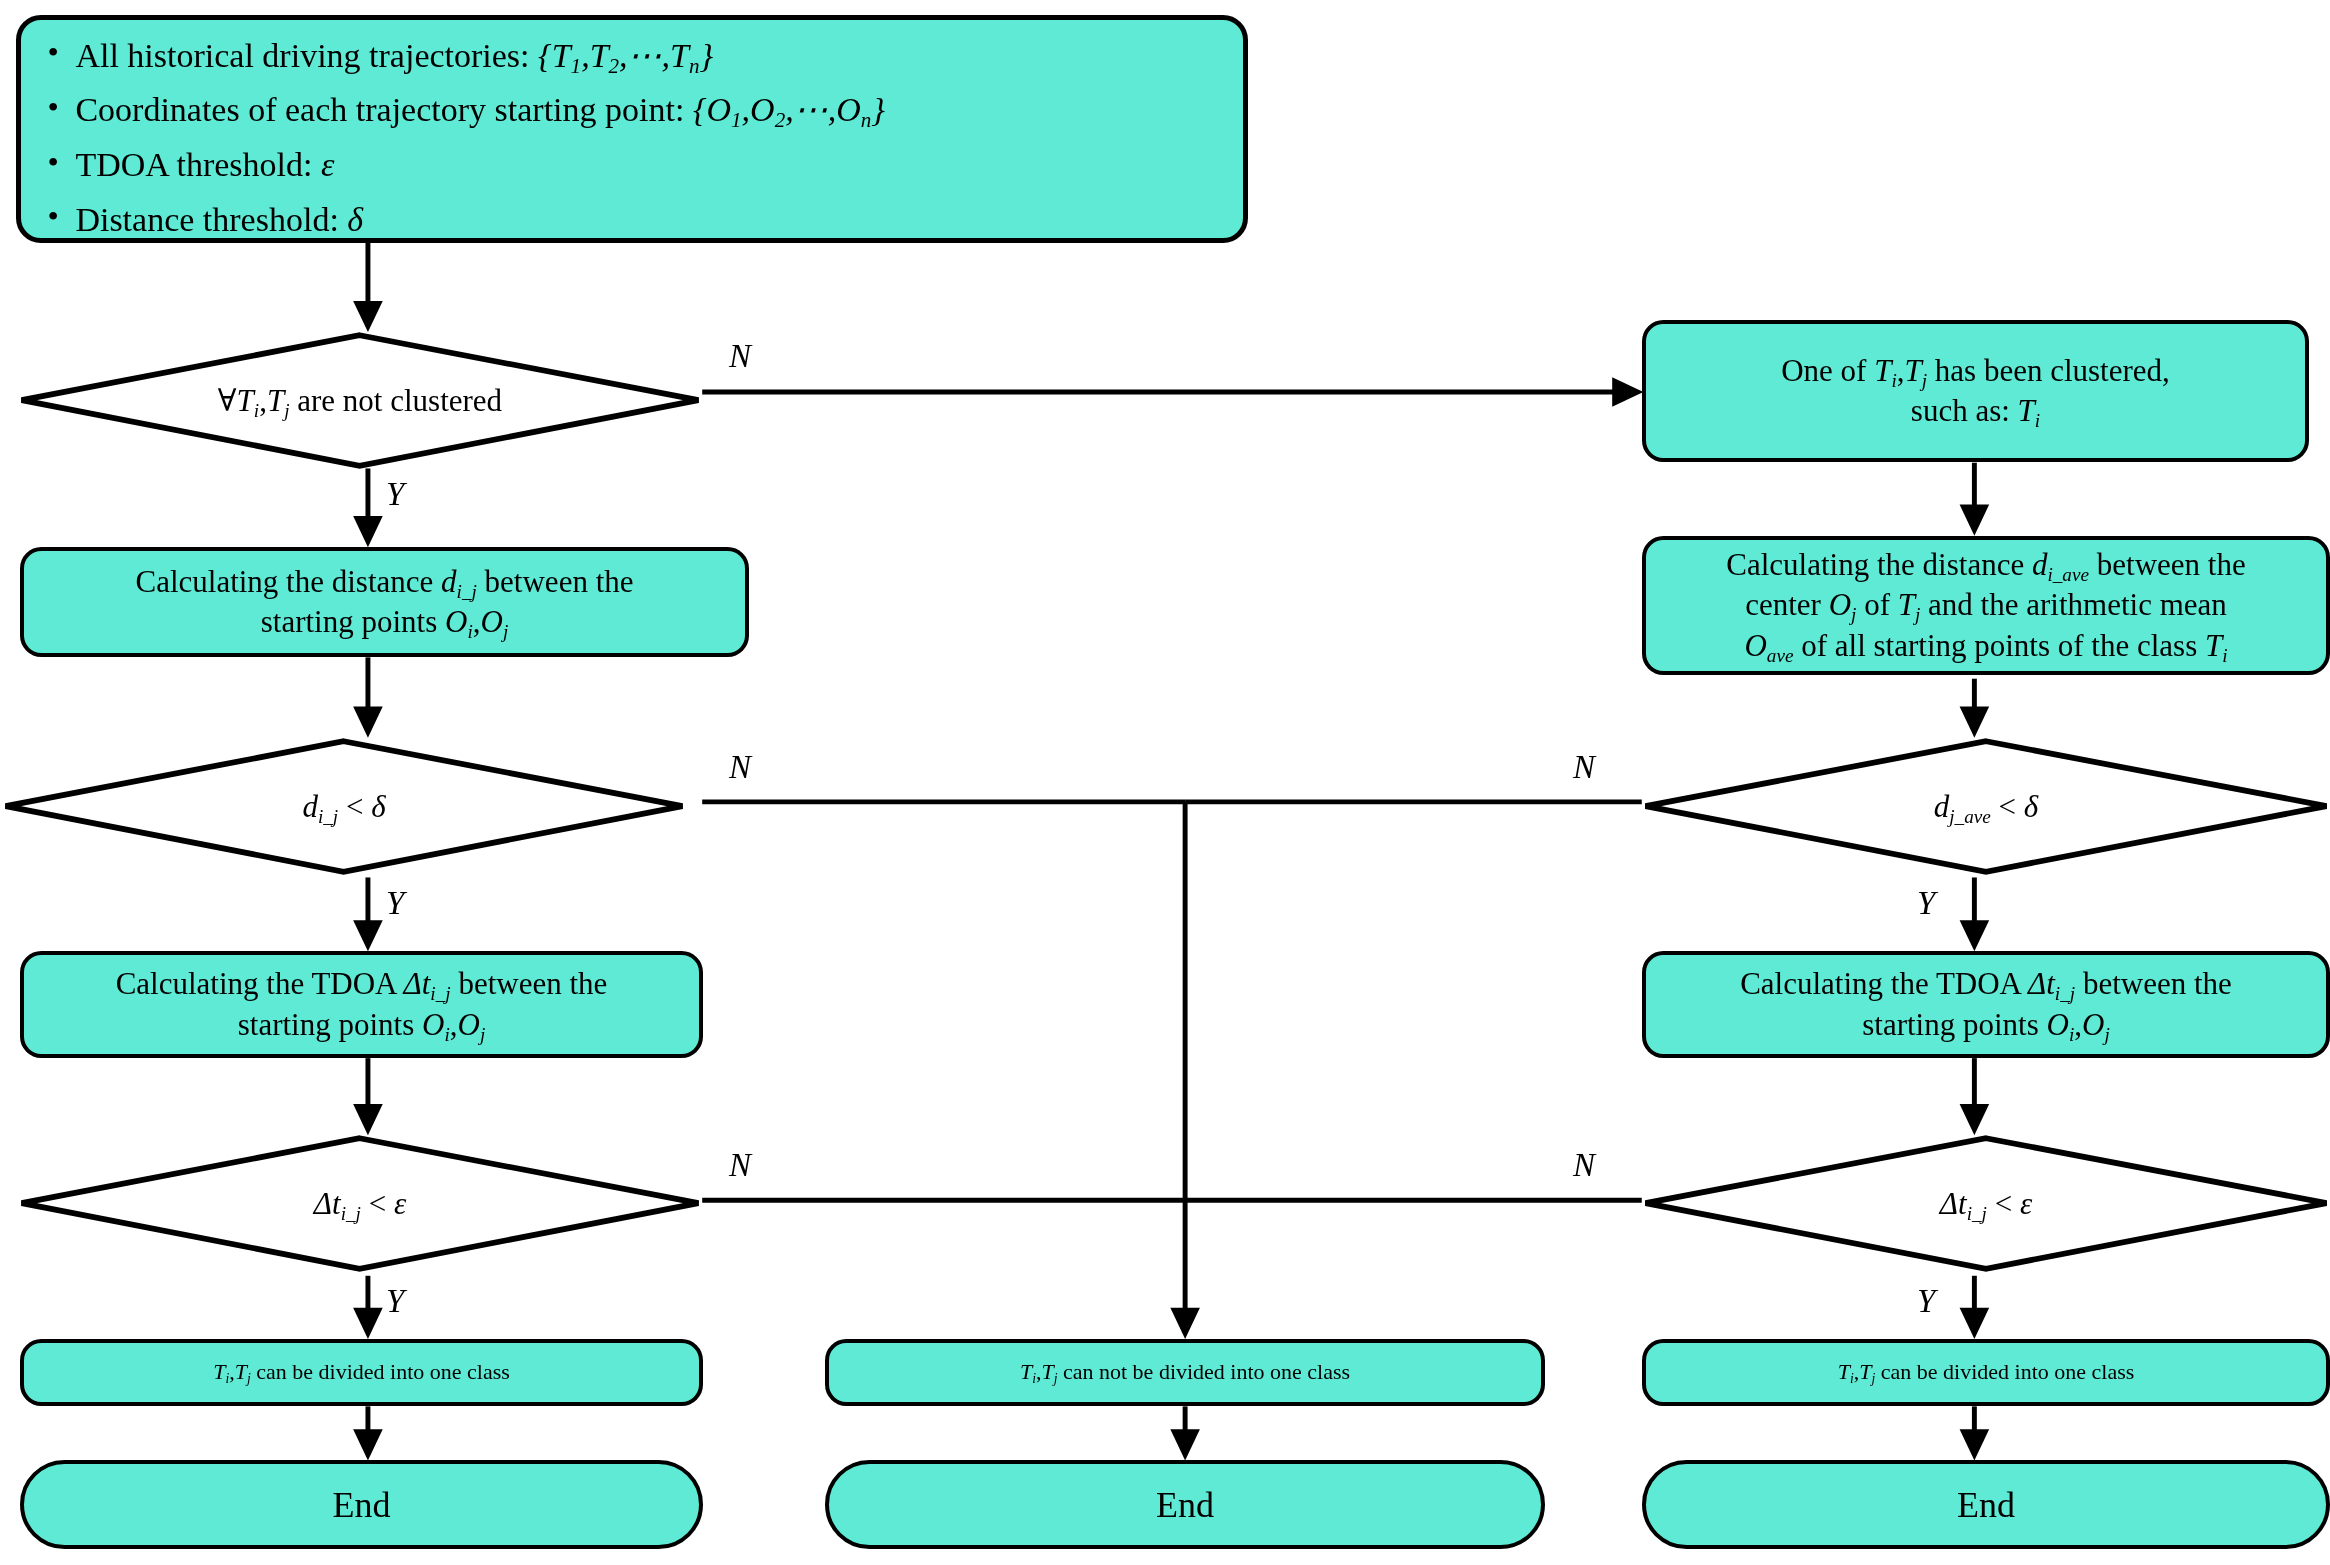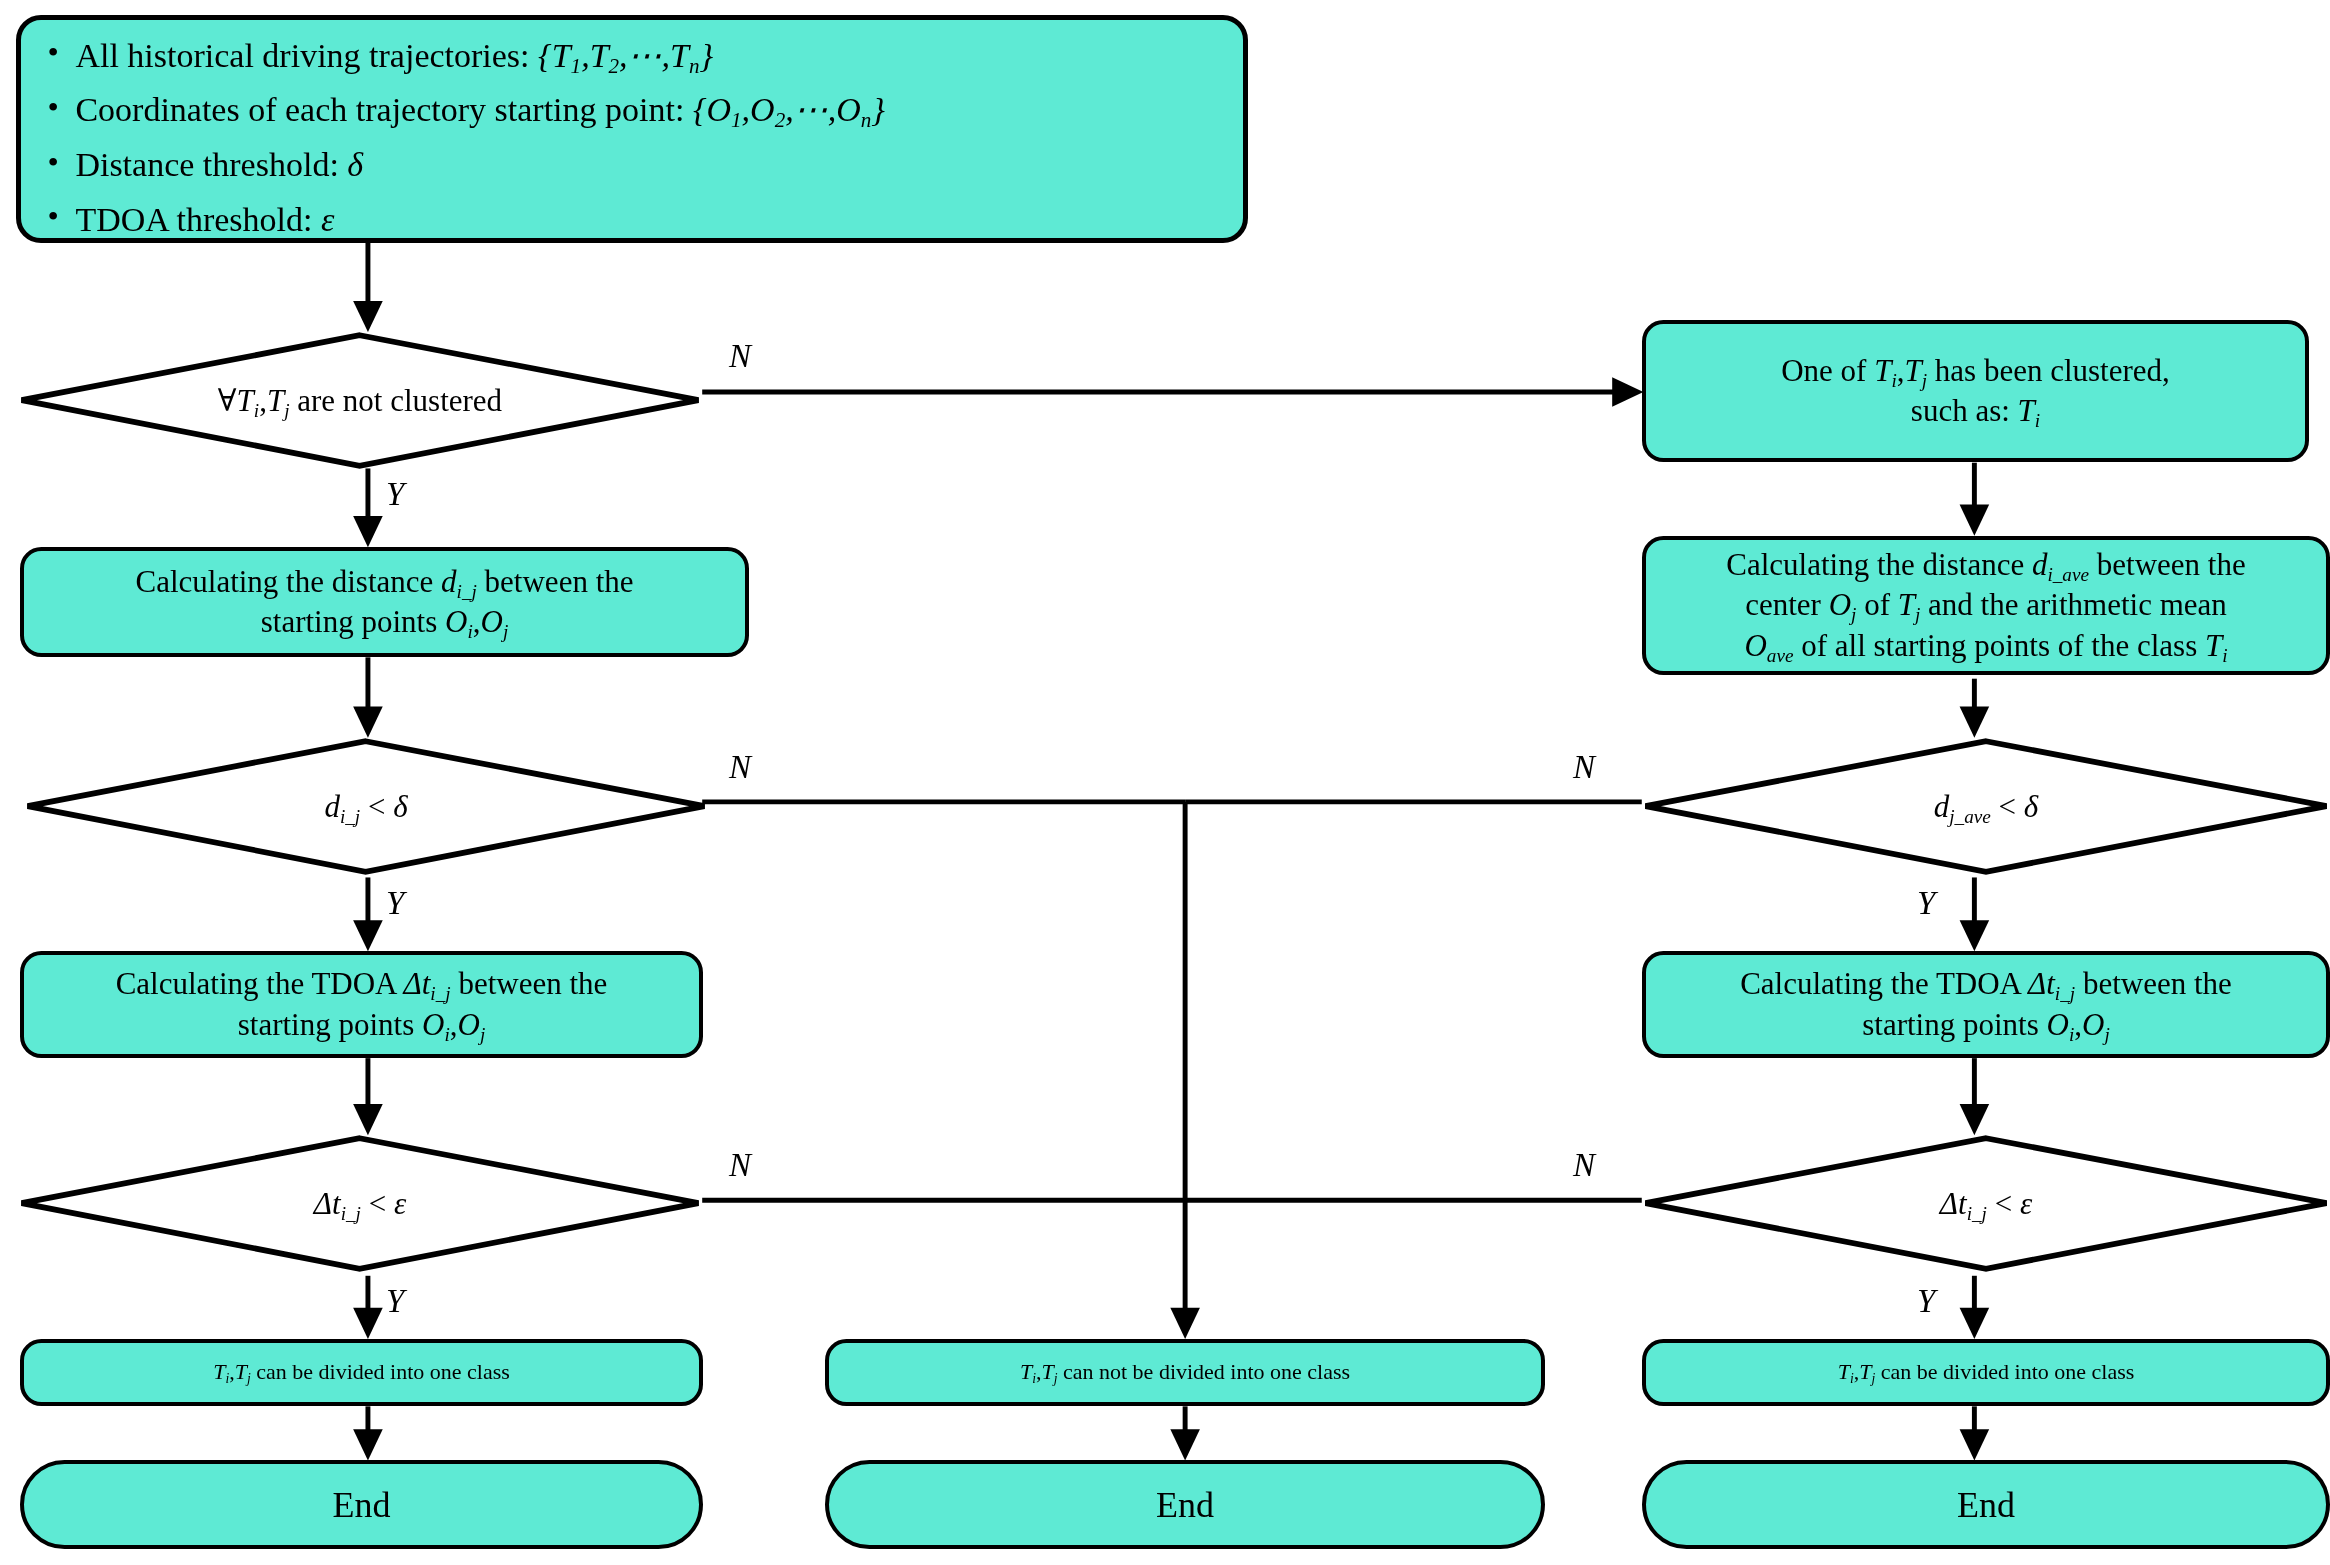--- a/index.html
+++ b/index.html
@@ -184,27 +184,27 @@
       <ul class="blist">
         <li>
           <span>All historical driving trajectories:</span>
           <span class="math">{<span class="math">T</span><sub>1</sub>,<span class="math">T</span><sub>2</sub>,⋯,<span class="math">T</span><sub>n</sub>}</span>
         </li>
         <li>
           <span>Coordinates of each trajectory starting point:</span>
           <span class="math">{<span class="math">O</span><sub>1</sub>,<span class="math">O</span><sub>2</sub>,⋯,<span class="math">O</span><sub>n</sub>}</span>
         </li>
         <li>
+          <span>TDOA threshold:</span>
+          <span class="math">ε</span>
+        </li>
+        <li>
           <span>Distance threshold:</span>
           <span class="math">δ</span>
         </li>
-        <li>
-          <span>TDOA threshold:</span>
-          <span class="math">ε</span>
-        </li>
       </ul>
     </div>
   </div>
 
   <div class="diamond" style="left:18px;top:332px;width:684px;height:137px;">
     <svg width="684" height="137" viewBox="0 0 833 167">
       <polygon points="416,4 829,83 416,163 4,83" fill="#fff" stroke="#000" stroke-width="7"></polygon>
     </svg>
     <div class="dlabel t-diamond">
       <span class="nowrap">
@@ -242,21 +242,21 @@
       </div>
       <div>
         <span>center </span><span class="math">O</span><sub>j</sub><span> of </span><span class="math">T</span><sub>j</sub><span> and the arithmetic mean</span>
       </div>
       <div>
         <span class="math">O</span><sub>ave</sub><span> of all starting points of the class </span><span class="math">T</span><sub>i</sub>
       </div>
     </div>
   </div>
 
-  <div class="diamond" style="left:24px;top:738px;width:684px;height:137px;">
+  <div class="diamond" style="left:2px;top:738px;width:684px;height:137px;">
     <svg width="684" height="137" viewBox="0 0 833 167">
       <polygon points="416,4 829,83 416,163 4,83" fill="#fff" stroke="#000" stroke-width="7"></polygon>
     </svg>
     <div class="dlabel t-diamond">
       <span class="nowrap">
         <span class="math">d</span><sub>i_j</sub><span> &lt; </span><span class="math">δ</span>
       </span>
     </div>
   </div>
 

